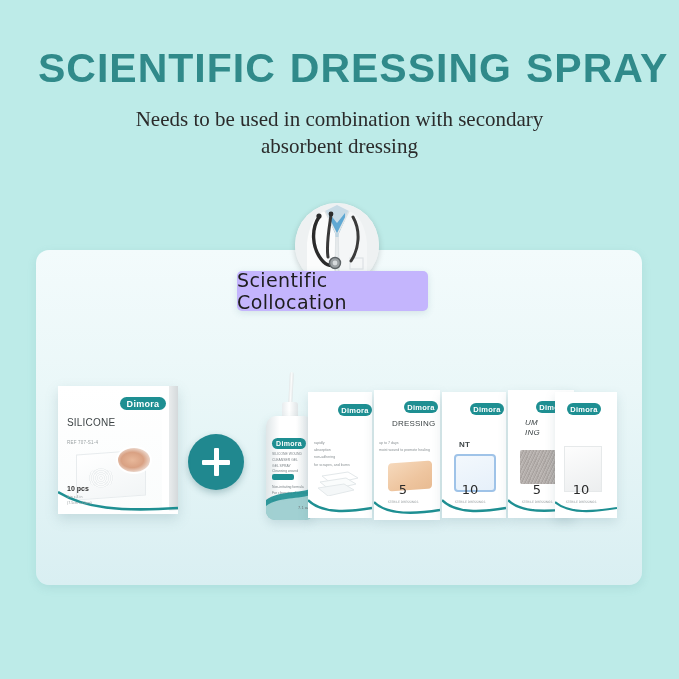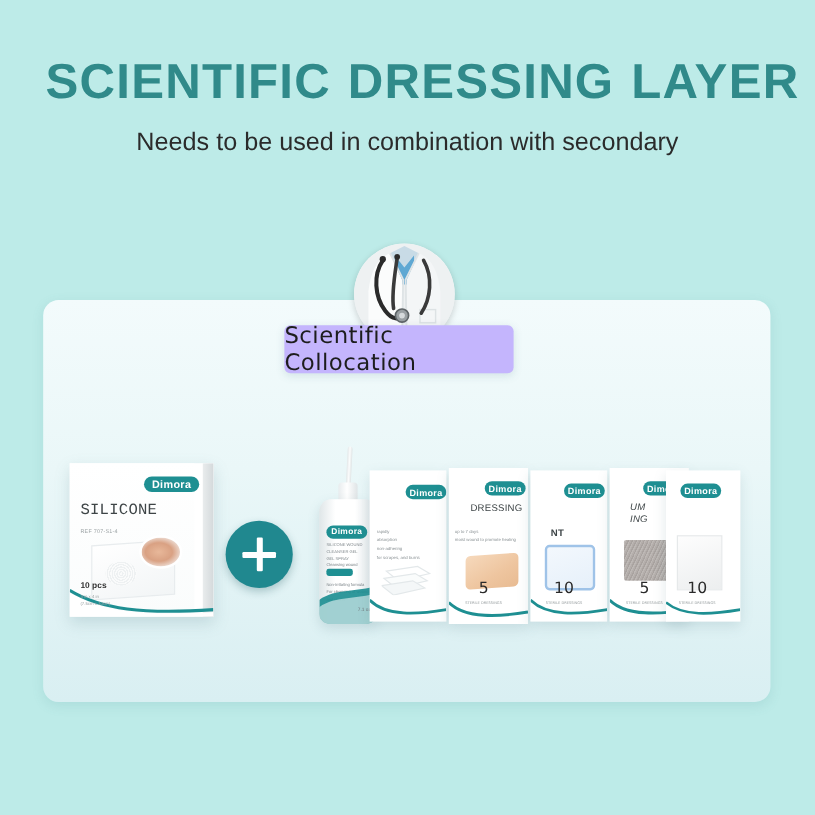--- a/index.html
+++ b/index.html
@@ -15,21 +15,21 @@
     position:absolute;left:38px;top:48px;
     font-size:41px;font-weight:bold;
     letter-spacing:1px;color:#308a8a;
     white-space:nowrap;line-height:1;
   }
   .headline span{margin-right:14px;}
   .subtitle{
     position:absolute;left:0;top:106px;width:679px;
     text-align:center;color:#2b2b2b;
     font-size:21px;line-height:1.28;
-    font-family:Liberation Sans, sans-serif;
+    font-family:Liberation Serif, serif;
   }
 
   
   .card{
     position:absolute;left:36px;top:250px;
     width:606px;height:335px;border-radius:13px;
     background:linear-gradient(180deg,#f3fbfc 0%,#eaf7f8 42%,#d9eff2 100%);
     box-shadow:0 3px 10px rgba(80,140,150,.14);
   }
 
@@ -97,21 +97,21 @@
   }
   #left-box .face{
     position:absolute;left:0;top:0;width:104px;height:100%;
     background:linear-gradient(180deg,#ffffff 0%,#fafcfc 100%);
   }
   #left-box .brand{
     right:12px;top:11px;width:46px;height:13px;font-size:9px;
   }
   #left-box .title{
     position:absolute;left:9px;top:30px;width:92px;
-    font-size:13px;color:#3e4547;line-height:1.35;letter-spacing:.2px;font-family:Liberation Mono, monospace;
+    font-size:10px;color:#3e4547;line-height:1.35;letter-spacing:.2px;
   }
   #left-box .ref{
     position:absolute;left:9px;top:54px;
     font-size:4.5px;color:#9aa1a3;letter-spacing:.2px;
   }
   #left-box .pad{
     position:absolute;left:18px;top:66px;width:68px;height:44px;
     background:linear-gradient(160deg,#ffffff 0%,#f2f5f6 100%);
     border:1px solid #e8ecee;transform:skewY(-4deg);
   }
@@ -185,25 +185,26 @@
   .rowbox .desc{
     position:absolute;font-size:3.6px;color:#8b9295;line-height:2;
     white-space:nowrap;
   }
   .rowbox .prod{position:absolute;}
 </style>
 </head>
 <body>
 
 <div class="headline" data-interactable="false">
-  <span data-interactable="false">SCIENTIFIC</span><span data-interactable="false">DRESSING</span><span data-interactable="false">LAYER</span><span data-interactable="false">T</span>
+  <span data-interactable="false">SCIENTIFIC</span><span data-interactable="false">DRESSING</span><span data-interactable="false">SPRAY</span><span data-interactable="false">T</span>
 </div>
 
 <div class="subtitle" data-interactable="false">
   <div data-interactable="false">Needs to be used in combination with secondary</div>
+  <div data-interactable="false">absorbent dressing</div>
 </div>
 
 <div class="card" data-interactable="false"></div>
 
 <div class="badge-photo" data-interactable="false">
   <svg width="84" height="84" viewBox="0 0 84 84" xmlns="http://www.w3.org/2000/svg">
     <defs>
       <clipPath id="circ">
           <circle cx="42" cy="42" r="42"></circle>
         </clipPath>

